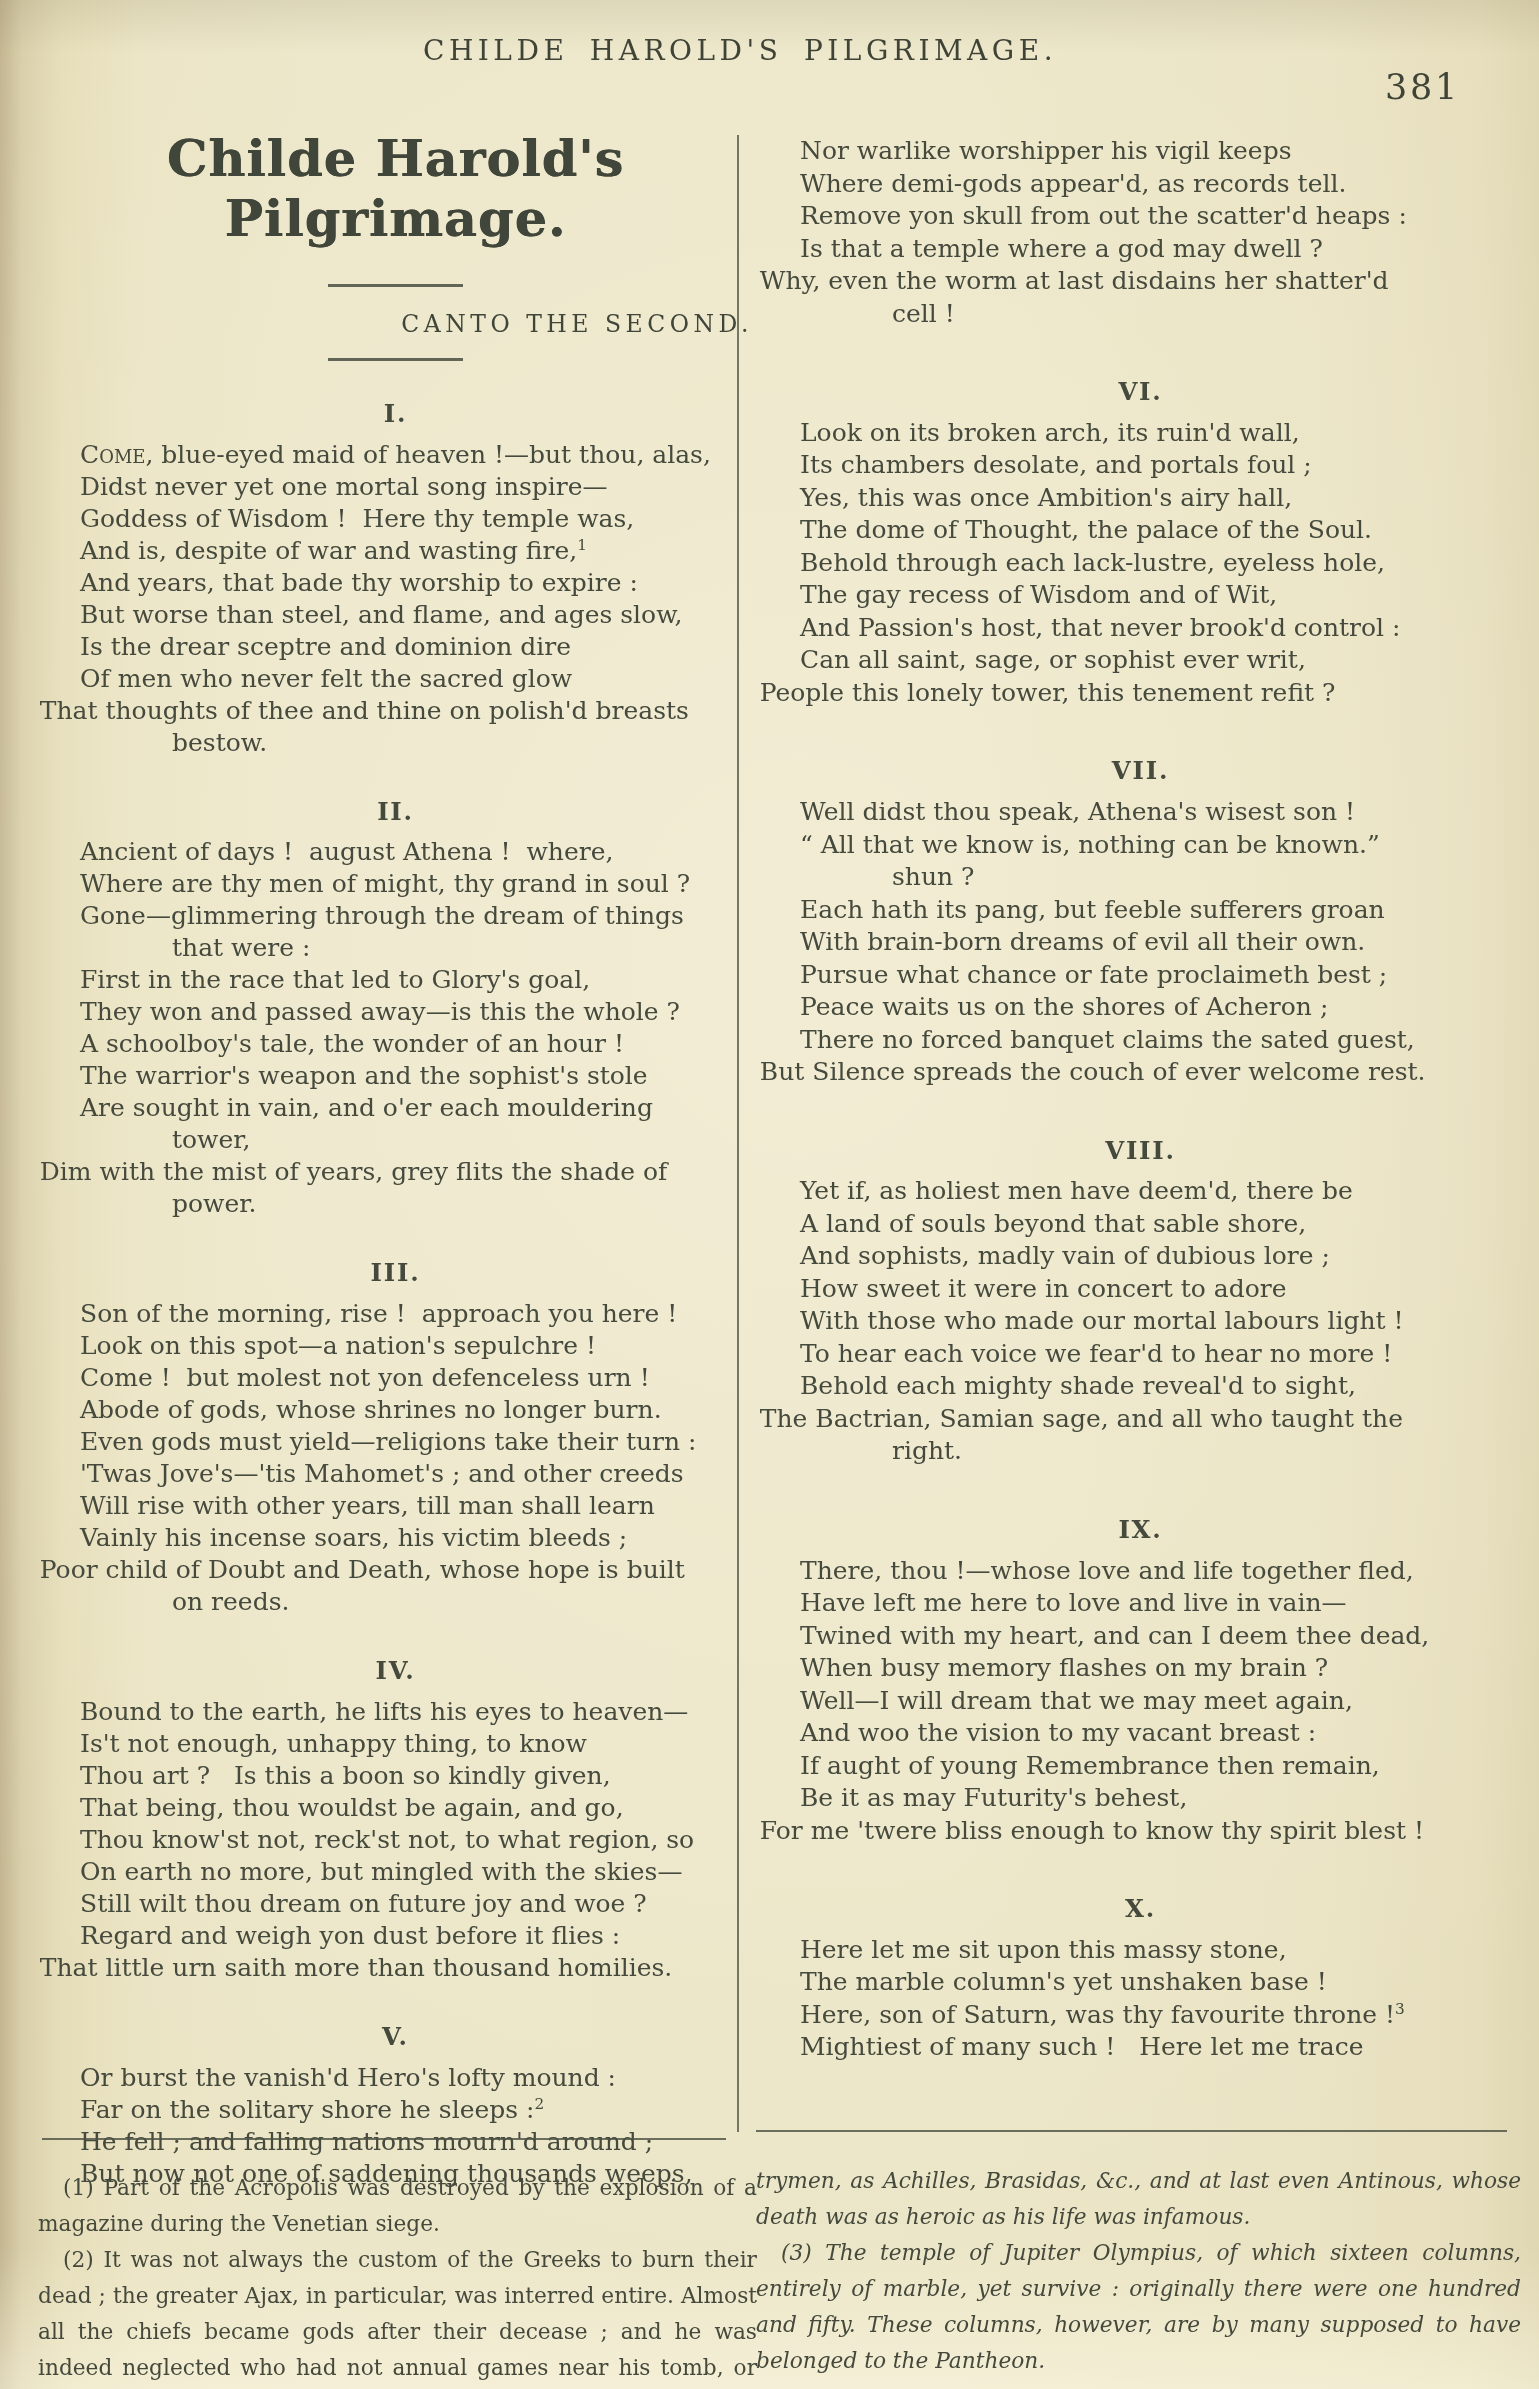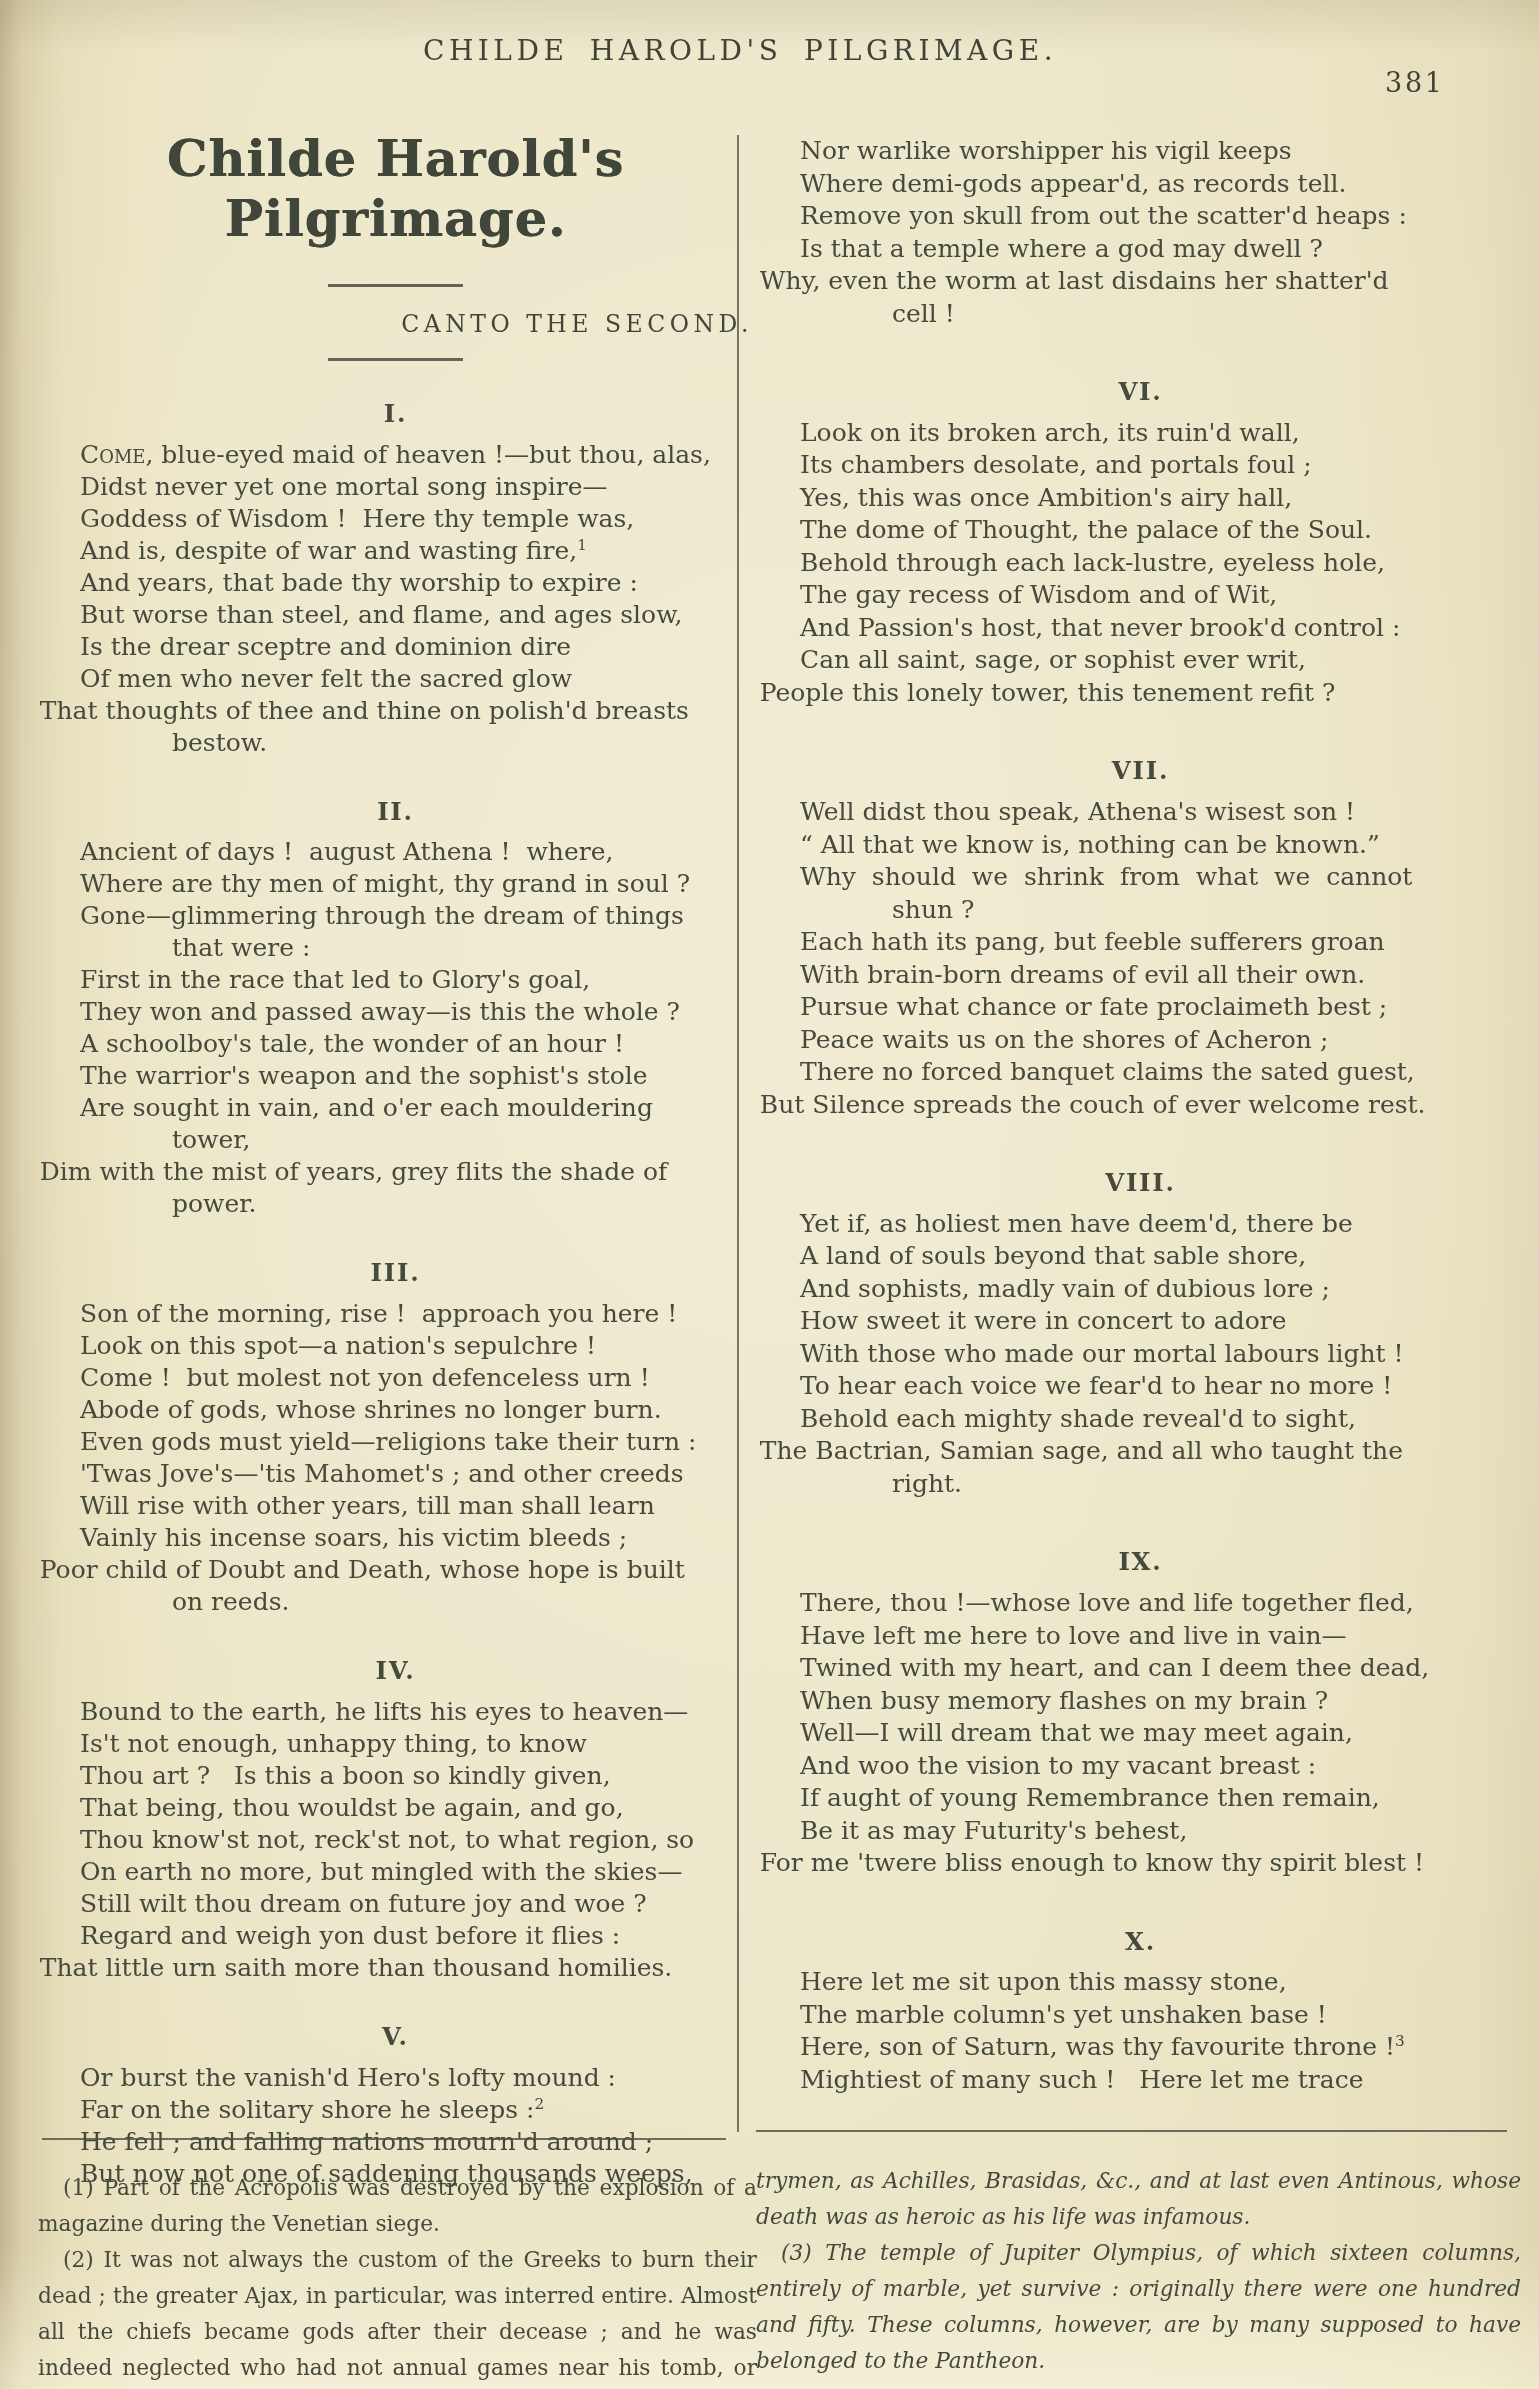--- a/index.html
+++ b/index.html
@@ -15,21 +15,21 @@
       linear-gradient(90deg, #c3b590 0%, #d9cfaa 1.4%, #e6deba 4%, #ebe4c4 9%, #ece6c9 20%, #ece6c8 62%, #eae3c3 86%, #e6debc 96%, #dfd6b2 100%);
   }
 
   .running-head {
     position:absolute; top:34px; left:72px; width:1336px;
     text-align:center; font-size:28px; letter-spacing:4.5px; word-spacing:8.1px;
     color:#3f4437;
   }
   .page-number {
     position:absolute; top:67px; left:1385px;
-    font-size:27px; letter-spacing:2.7px; color:#3f4437;
+    font-size:35px; letter-spacing:2.7px; color:#3f4437;
   }
 
   .divider {
     position:absolute; left:737px; top:135px; width:1.8px; height:1997px;
     background:#4b5042; opacity:.75;
   }
 
   .col { position:absolute; }
   .col-left  { left:38px;  top:128px; width:715px; }
   .col-right { left:758px; top:135px; width:765px; }
@@ -168,21 +168,20 @@
           <div class="line ind">Behold through each lack-lustre, eyeless hole,</div>
           <div class="line ind">The gay recess of Wisdom and of Wit,</div>
           <div class="line ind">And Passion's host, that never brook'd control :</div>
           <div class="line ind">Can all saint, sage, or sophist ever writ,</div>
           <div class="line out">People this lonely tower, this tenement refit ?</div>
         </div>
         <div class="stanza">
           <div class="stanza-num">VII.</div>
           <div class="line ind">Well didst thou speak, Athena's wisest son !</div>
           <div class="line ind">“ All that we know is, nothing can be known.”</div>
-          <div class="line ind">Why  should  we  shrink  from  what  we  cannot</div>
           <div class="line cont">shun ?</div>
           <div class="line ind">Each hath its pang, but feeble sufferers groan</div>
           <div class="line ind">With brain-born dreams of evil all their own.</div>
           <div class="line ind">Pursue what chance or fate proclaimeth best ;</div>
           <div class="line ind">Peace waits us on the shores of Acheron ;</div>
           <div class="line ind">There no forced banquet claims the sated guest,</div>
           <div class="line out">But Silence spreads the couch of ever welcome rest.</div>
         </div>
         <div class="stanza">
           <div class="stanza-num">VIII.</div>

